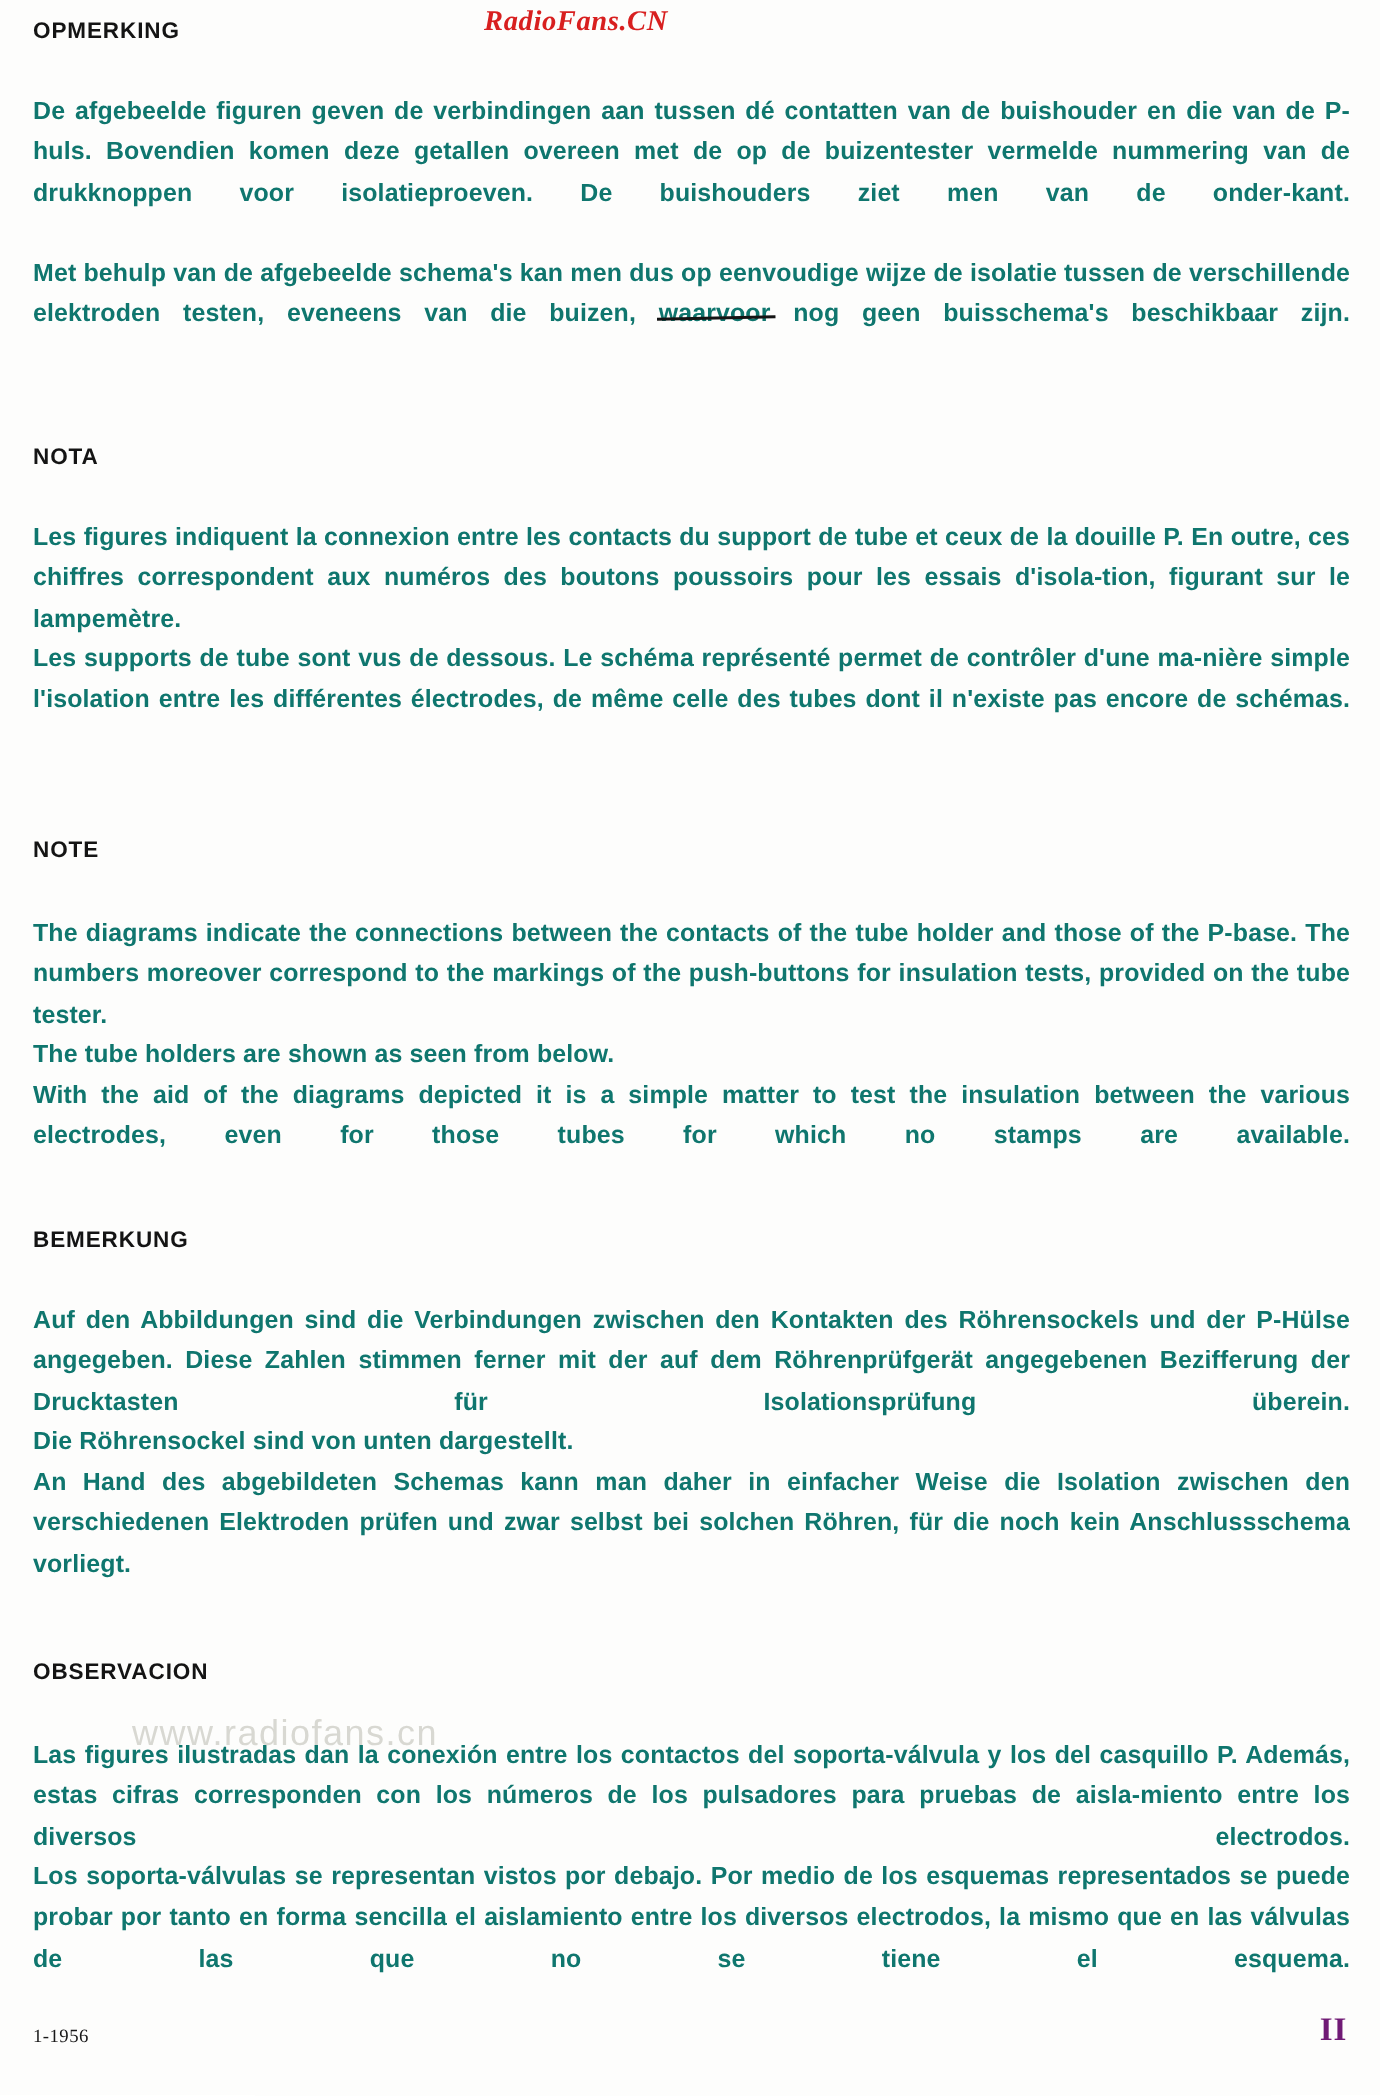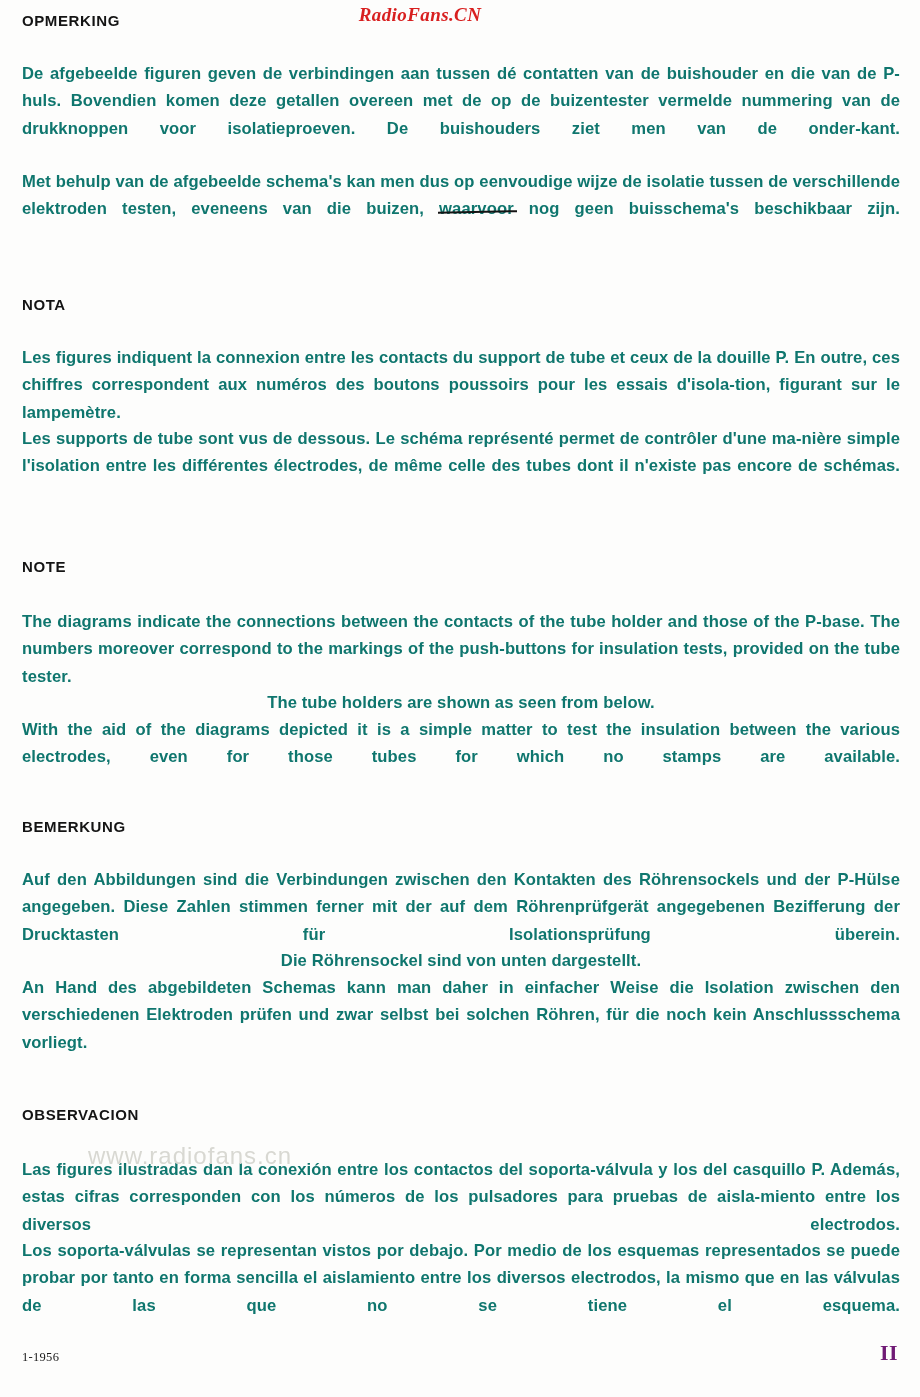--- a/index.html
+++ b/index.html
@@ -20,21 +20,20 @@
   
   .wm-red {
     position: absolute;
     left: 0;
     top: 4px;
     width: 768px;
     text-align: center;
     color: #d81f1f;
     pointer-events: none;
     user-select: none;
-    margin-left: 36px;
   }
   .wm-red .wm-latin {
     font-family: "Liberation Serif", "DejaVu Serif", serif;
     font-style: italic;
     font-weight: bold;
     font-size: 19px;
     letter-spacing: 0.4px;
     line-height: 22px;
     display: block;
   }
@@ -83,21 +82,21 @@
   .para {
     font-family: "Liberation Sans", sans-serif;
     font-weight: bold;
     font-size: 16.6px;
     line-height: 27.4px;
     color: #0f766e;
     text-align: justify;
     margin: 0;
     letter-spacing: 0.1px;
   }
-  .para:last-child { text-align: center; }
+  .para:last-child { text-align: left; }
   .para.flow { text-align: justify; }
   .para.flow::after {
     content: "";
     display: inline-block;
     width: 100%;
   }
 
   .strike-word {
     position: relative;
     display: inline-block;

